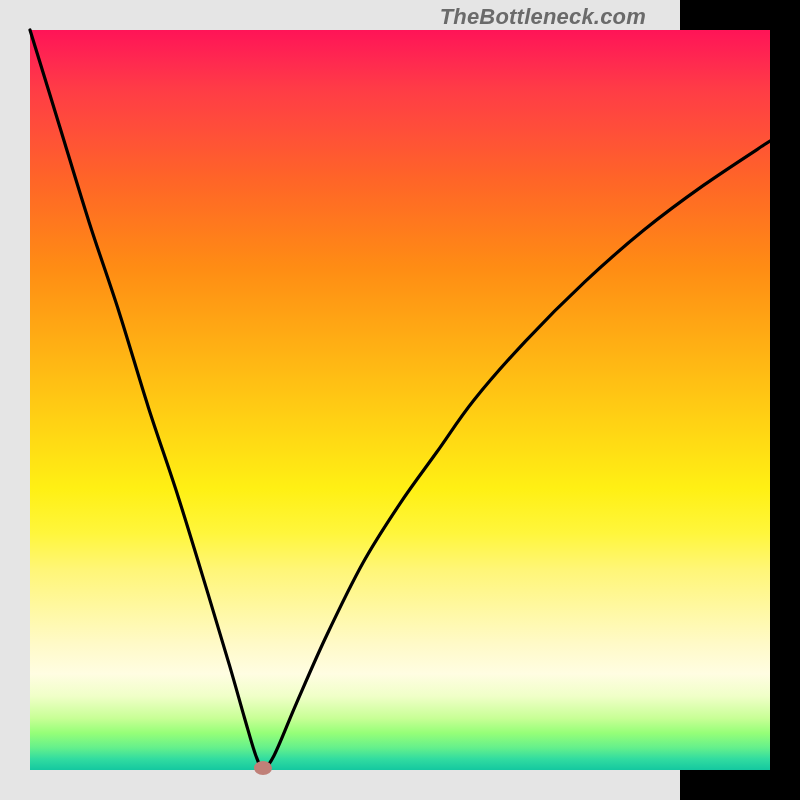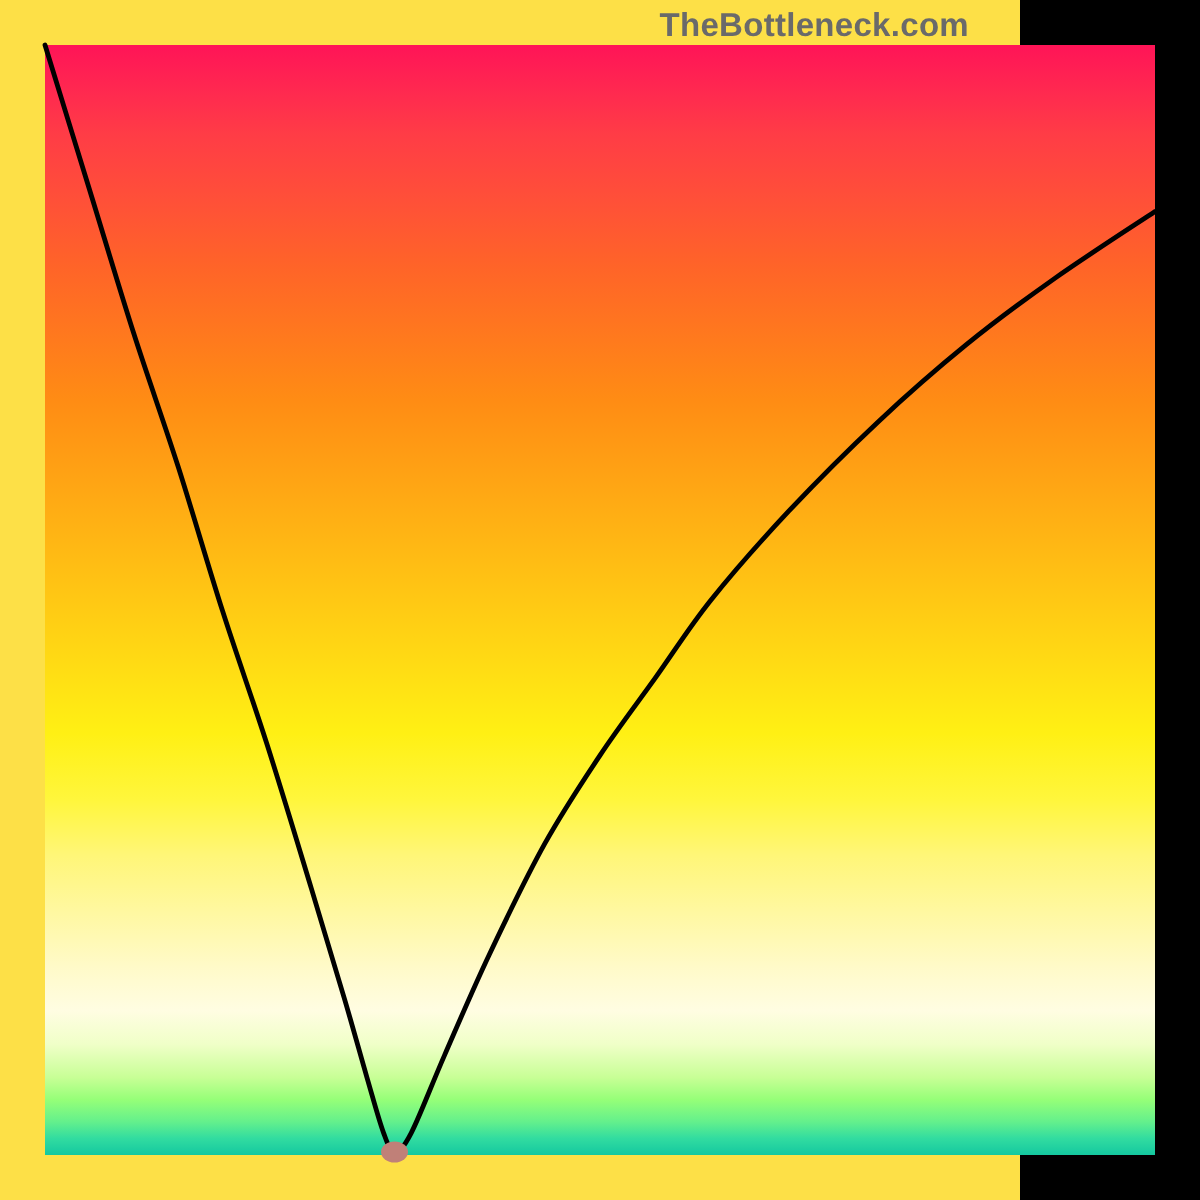--- a/index.html
+++ b/index.html
@@ -1,21 +1,22 @@
 <!DOCTYPE html>
 <html><head>
 <meta charset="utf-8">
 <style>
   * { margin: 0; padding: 0; box-sizing: border-box; }
   html, body { width: 800px; height: 800px; overflow: hidden; background: #000; }
   .frame {
     width: 680px;
     height: 800px;
     position: relative;
-    background: #fde047;
+    background: #e5e5e5;
+    font-style: italic;
   }
   .plot-area {
     position: absolute;
     left: 30px;
     top: 30px;
     width: 740px;
     height: 740px;
     background: linear-gradient(to bottom,
       #ff1457 0%,
       #ff2850 4%,

